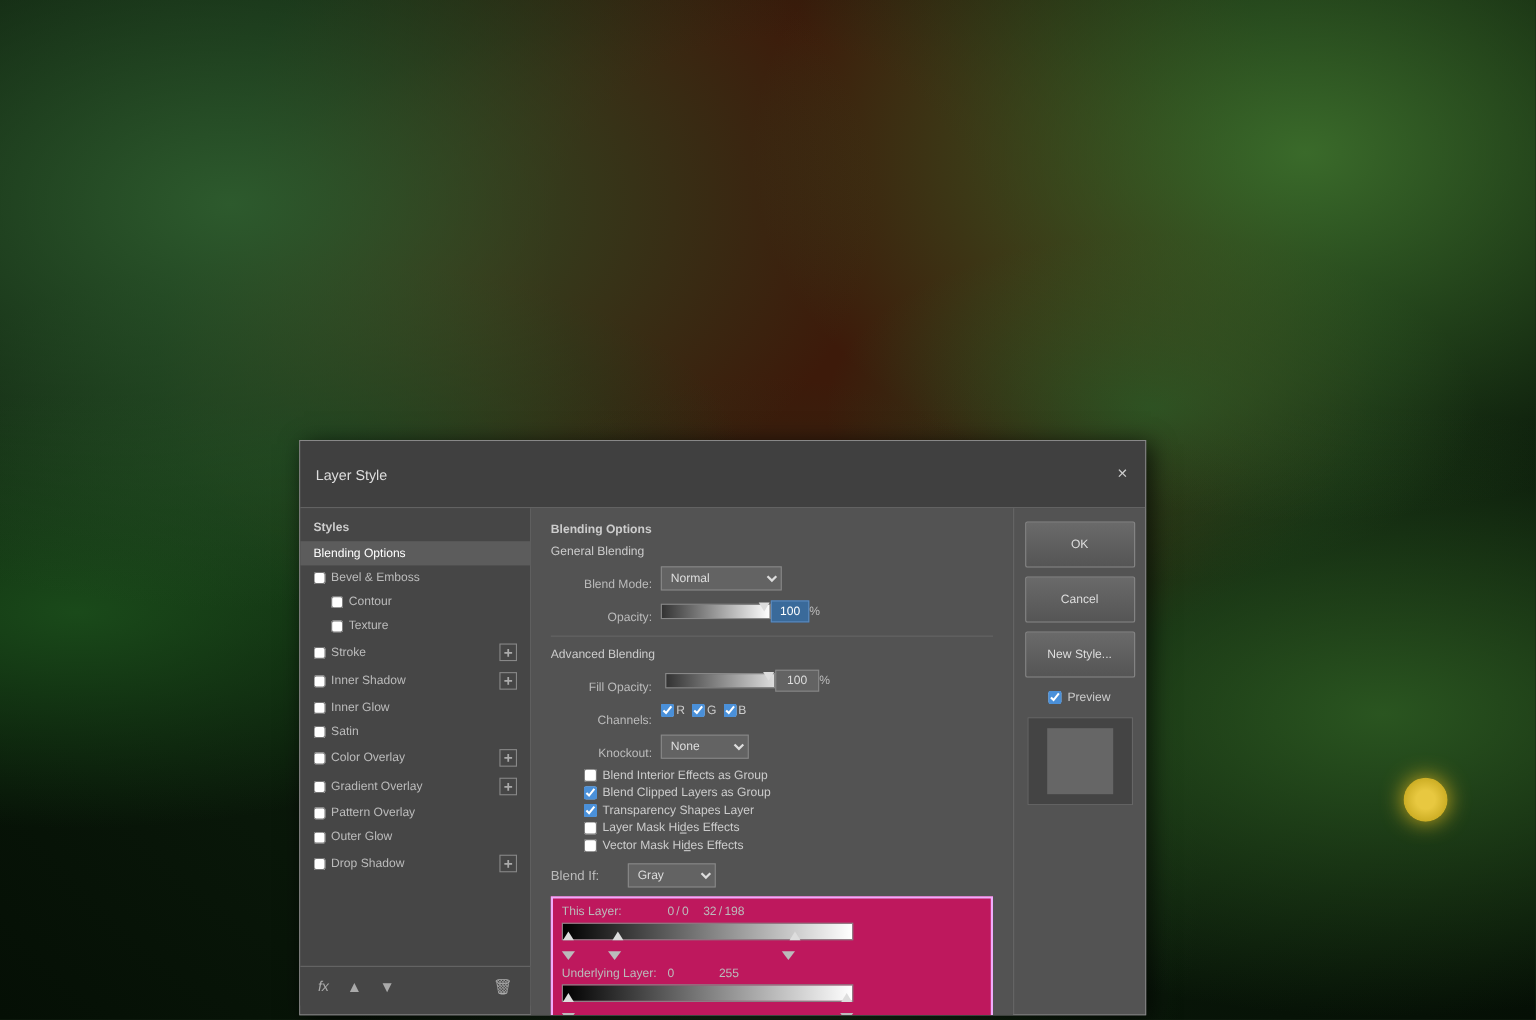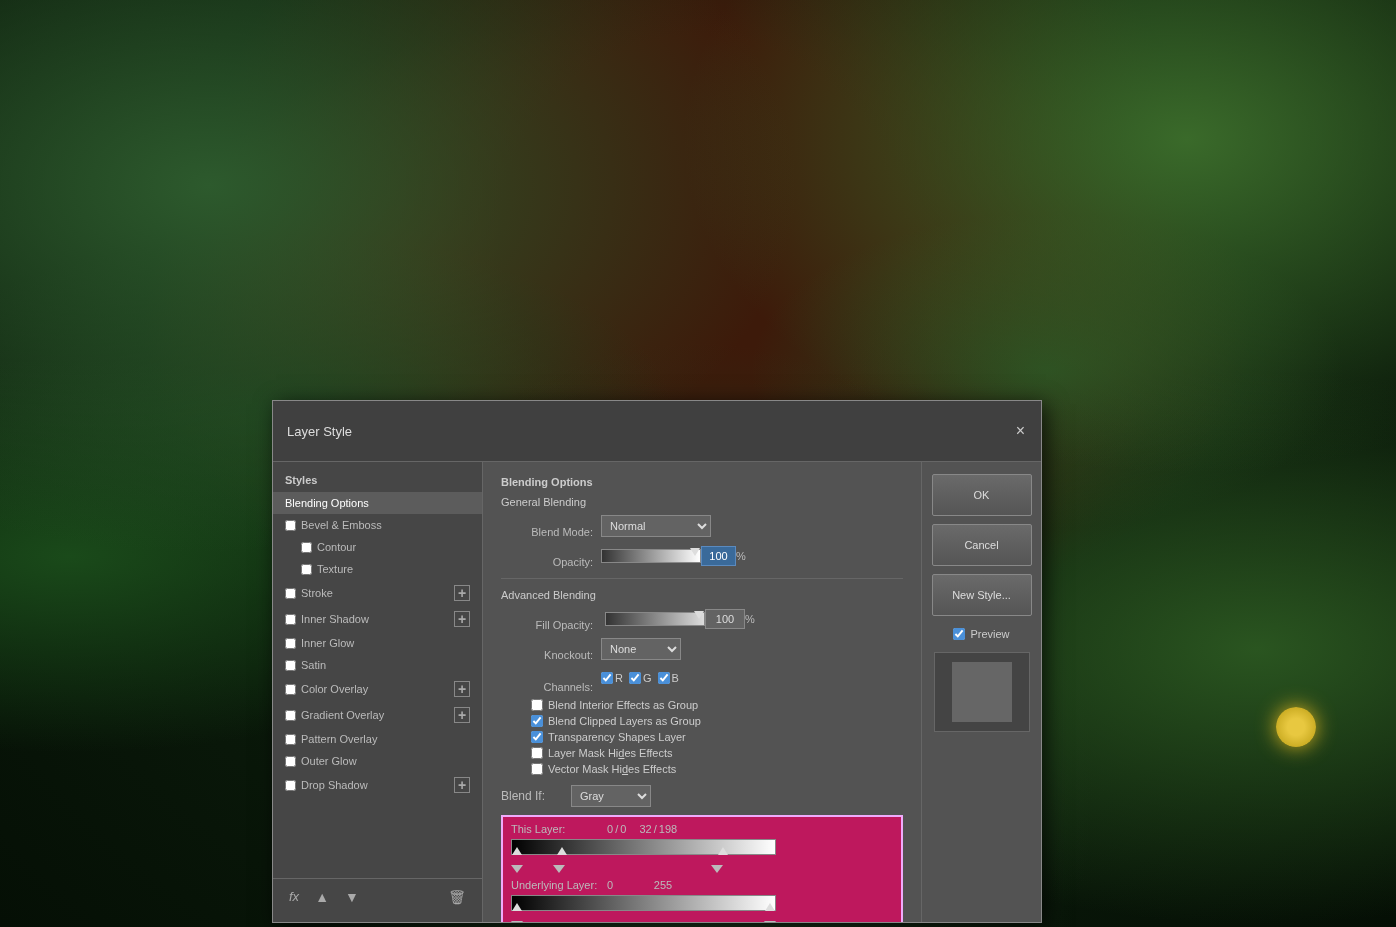--- a/index.html
+++ b/index.html
@@ -602,45 +602,45 @@
           <span class="form-label">Fill Opacity:</span>
           <div class="opacity-row">
             <div class="slider-track fill-opacity-slider">
               <div class="slider-handle" style="right: 0px;"></div>
             </div>
             <input type="text" class="small-input" value="100" style="">
             <span class="pct-label">%</span>
           </div>
         </div>
 
+        <div class="form-row">
+          <span class="form-label">Channels:</span>
+          <div class="channels-row">
+            <div class="channel-check">
+              <input type="checkbox" checked="" style="">
+              <span>R</span>
+            </div>
+            <div class="channel-check">
+              <input type="checkbox" checked="" style="">
+              <span>G</span>
+            </div>
+            <div class="channel-check">
+              <input type="checkbox" checked="" style="">
+              <span>B</span>
+            </div>
+          </div>
+        </div>
+
         <div class="form-row knockout-row">
           <span class="form-label">Knockout:</span>
           <select class="ps-select" style="width:80px;">
             <option>None</option>
             <option>Shallow</option>
             <option>Deep</option>
           </select>
-        </div>
-
-        <div class="form-row">
-          <span class="form-label">Channels:</span>
-          <div class="channels-row">
-            <div class="channel-check">
-              <input type="checkbox" checked="" style="">
-              <span>R</span>
-            </div>
-            <div class="channel-check">
-              <input type="checkbox" checked="" style="">
-              <span>G</span>
-            </div>
-            <div class="channel-check">
-              <input type="checkbox" checked="" style="">
-              <span>B</span>
-            </div>
-          </div>
         </div>
 
         <div class="checkbox-row">
           <input type="checkbox" style="">
           <span>Blend Interior Effects as Group</span>
         </div>
         <div class="checkbox-row">
           <input type="checkbox" checked="" style="">
           <span>Blend Clipped Layers as Group</span>
         </div>

